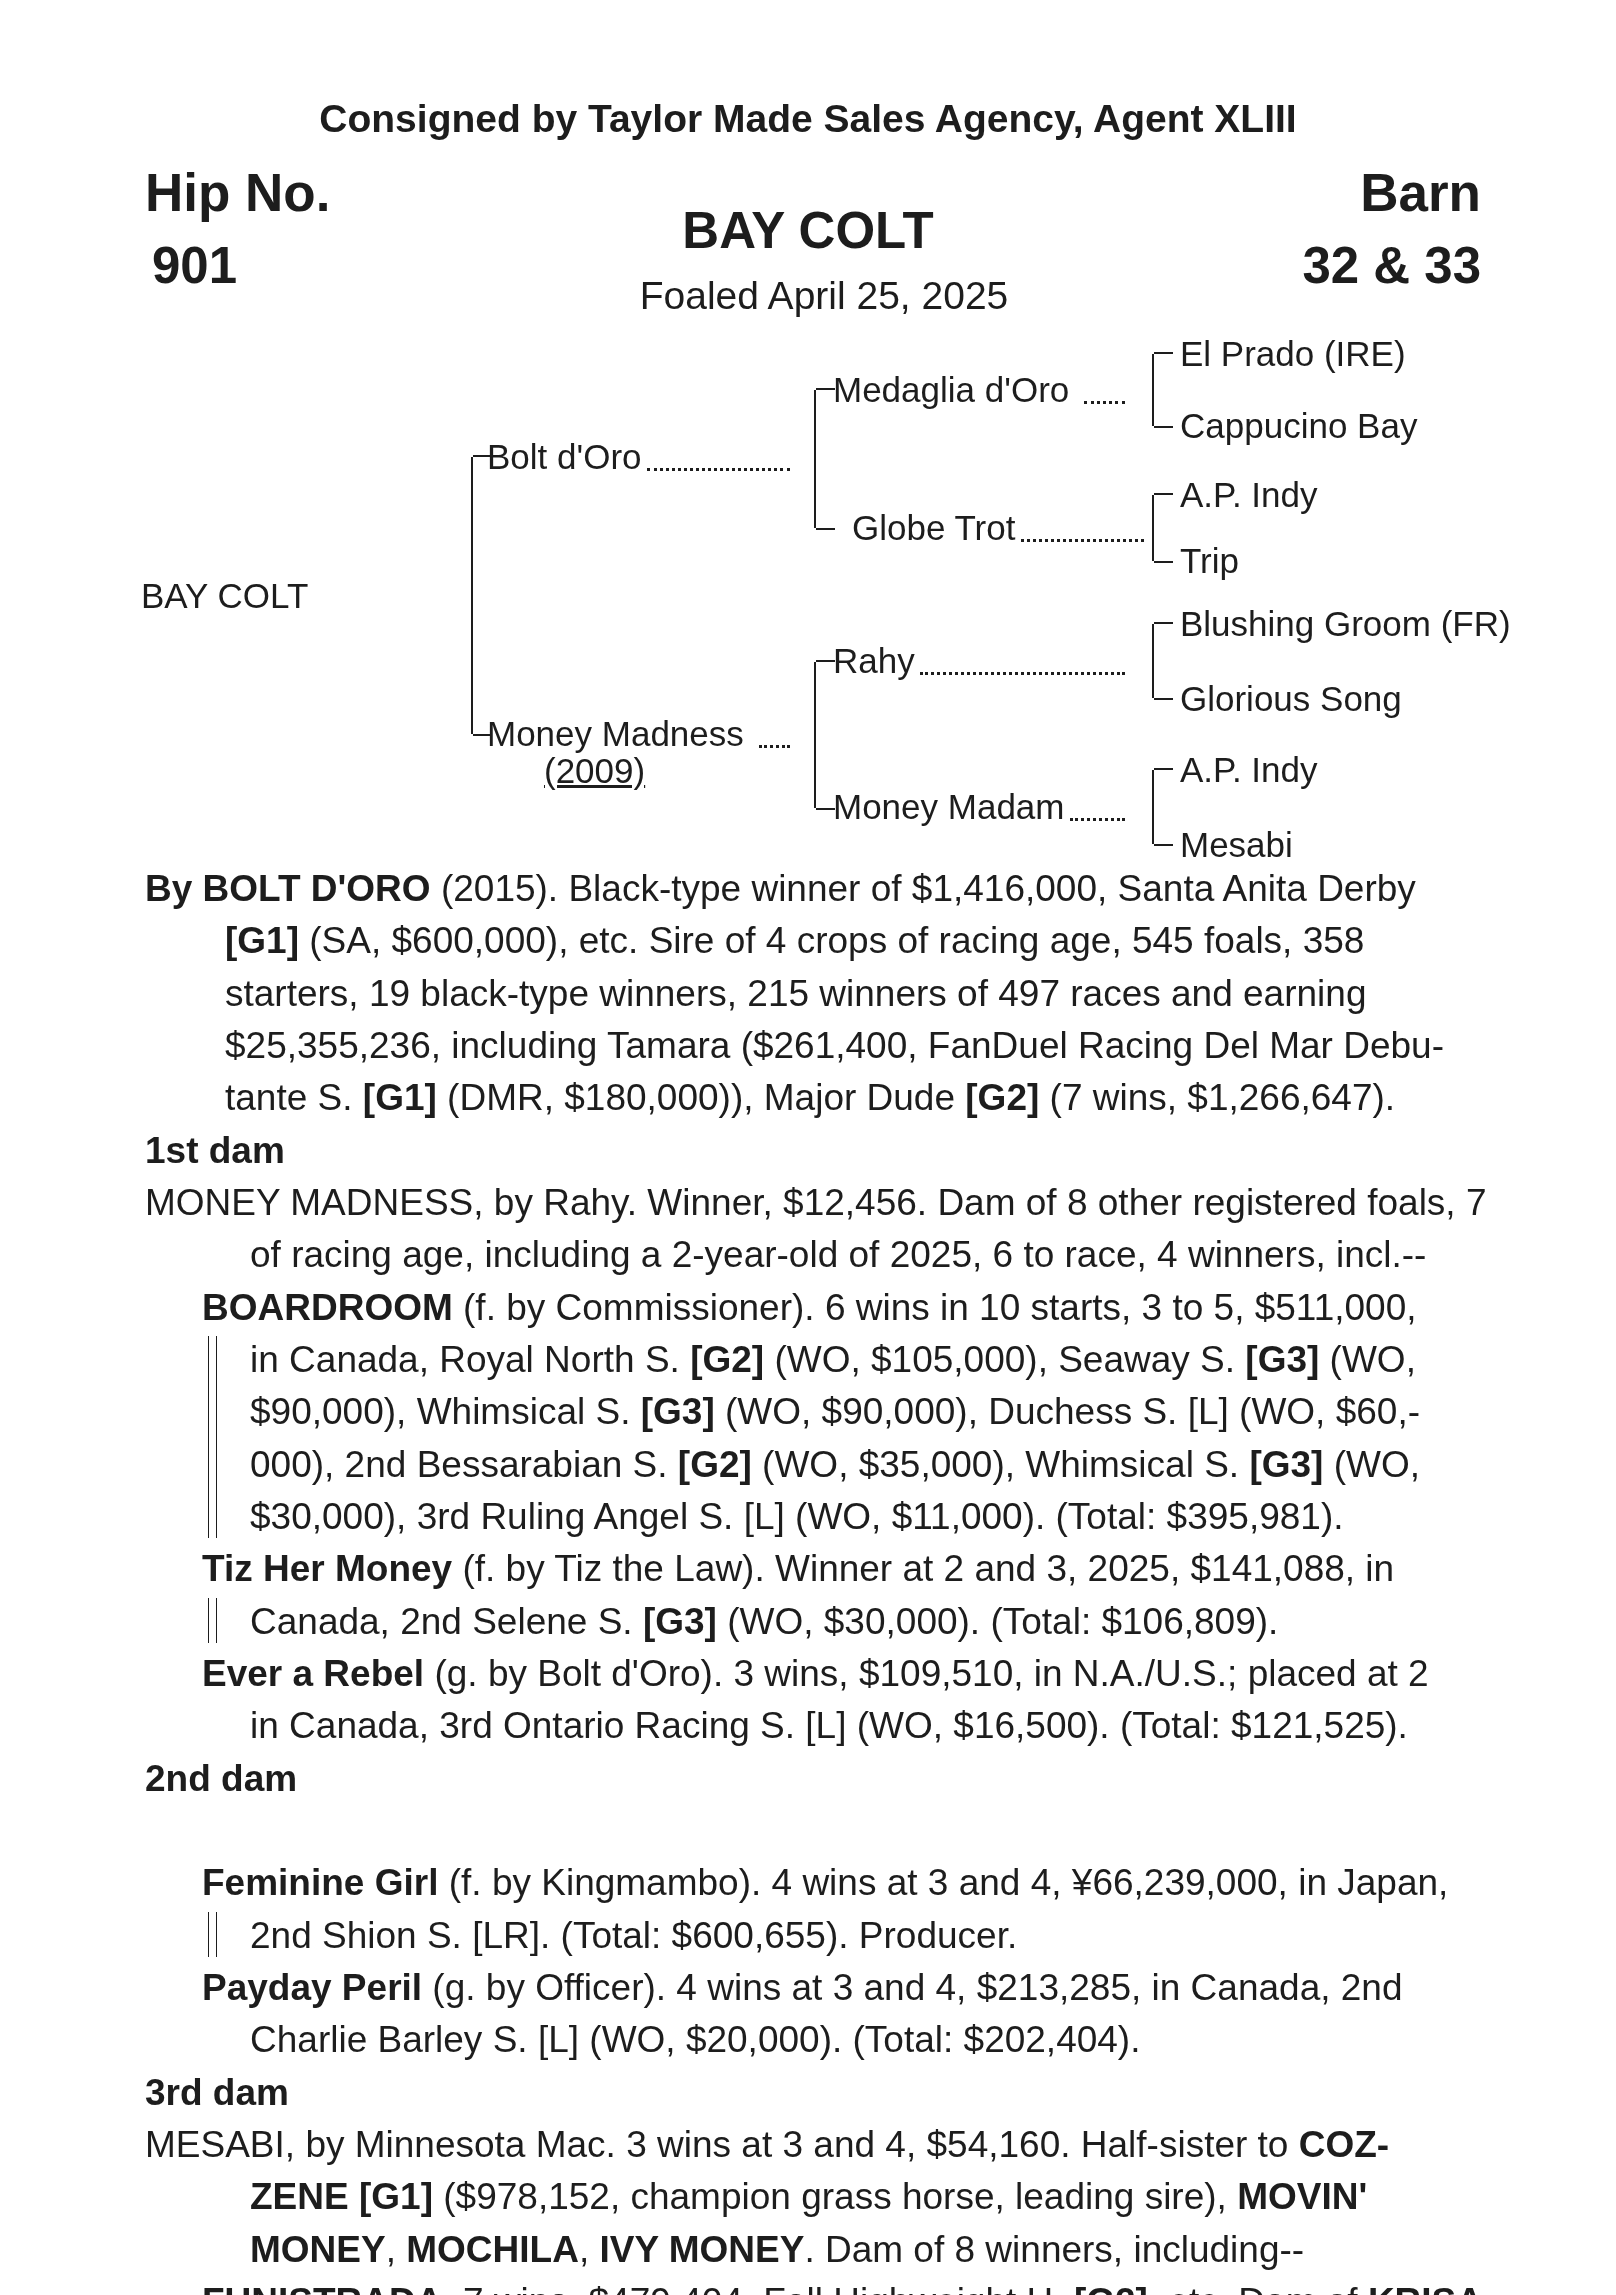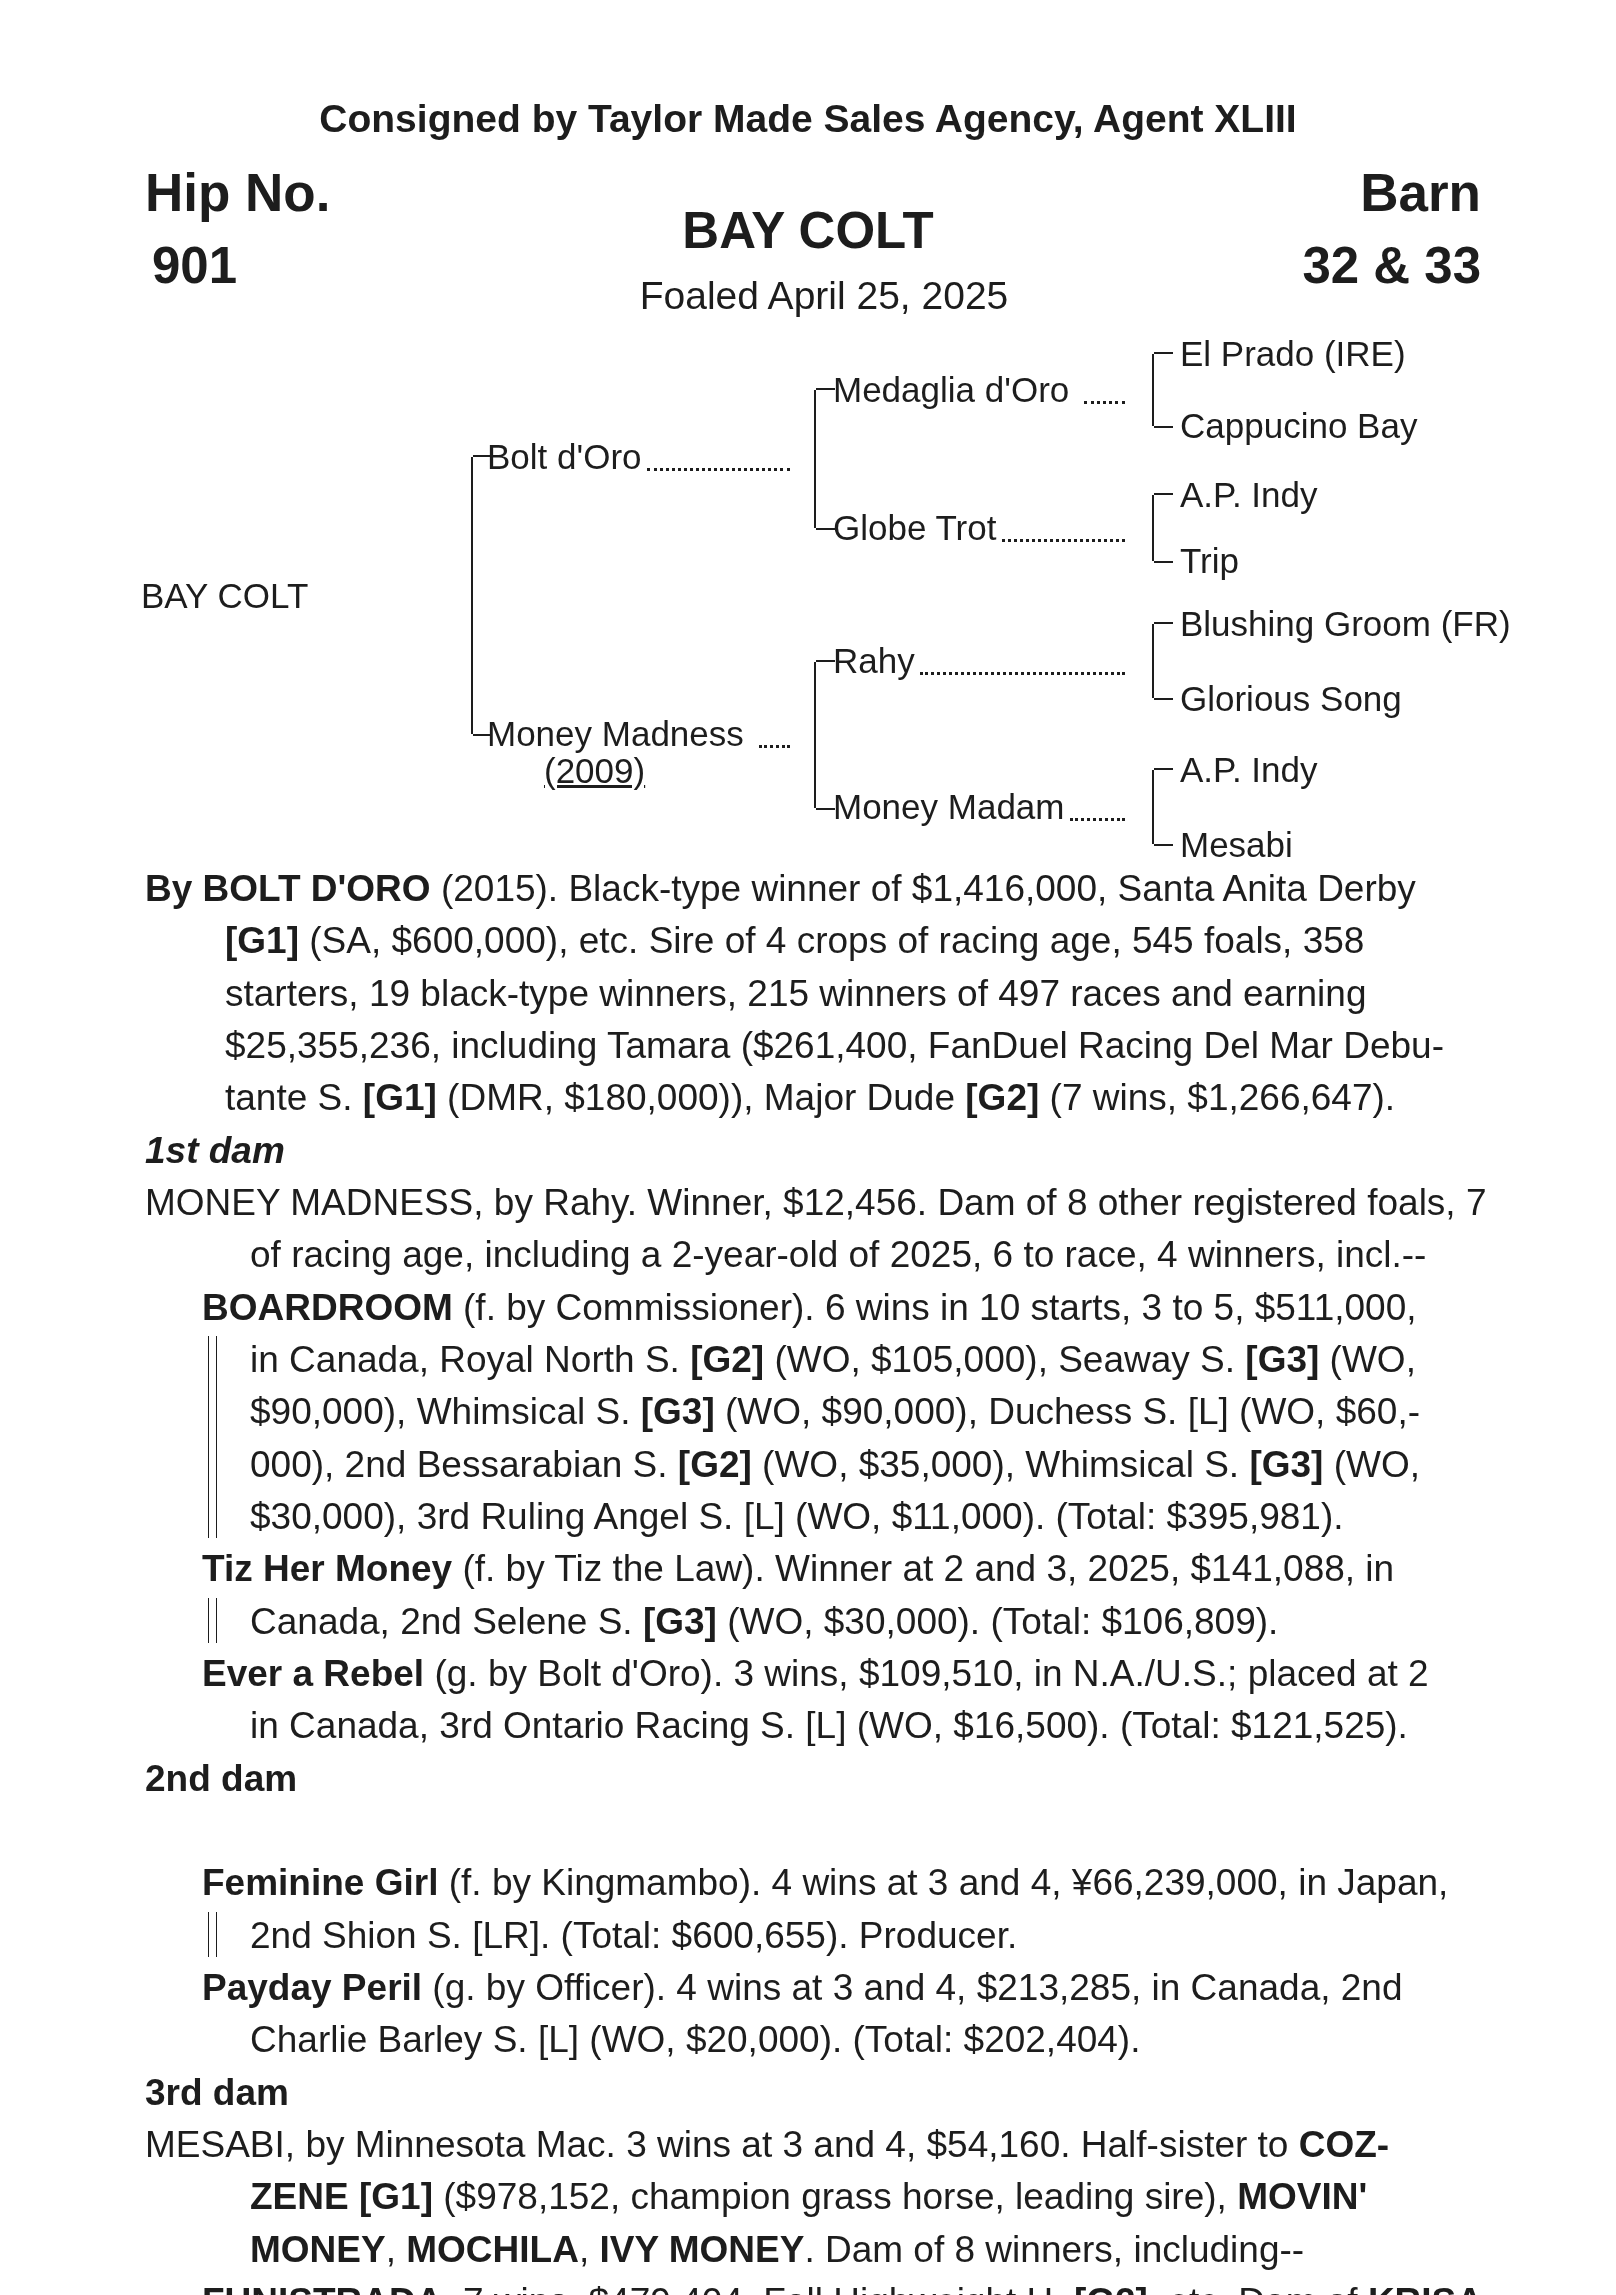--- a/index.html
+++ b/index.html
@@ -48,42 +48,42 @@
   <div id="pedigree">
       <div class="pn" style="left: 1180px; top: 333px;">El Prado (IRE)</div>
       <div class="pn" style="left: 1180px; top: 405px;">Cappucino Bay</div>
       <div class="pn" style="left: 1180px; top: 474px;">A.P. Indy</div>
       <div class="pn" style="left: 1180px; top: 540px;">Trip</div>
       <div class="pn" style="left: 1180px; top: 603px;">Blushing Groom (FR)</div>
       <div class="pn" style="left: 1180px; top: 678px;">Glorious Song</div>
       <div class="pn" style="left: 1180px; top: 749px;">A.P. Indy</div>
       <div class="pn" style="left: 1180px; top: 824px;">Mesabi</div>
       <div class="prow" style="left: 833px; top: 369px; width: 294px;"><span>Medaglia d'Oro </span><span class="lead"></span></div>
-      <div class="prow" style="left: 833px; top: 507px; width: 294px; text-align: center;"><span>Globe Trot</span><span class="lead"></span></div>
+      <div class="prow" style="left: 852px; top: 507px; width: 294px; text-align: center;"><span>Globe Trot</span><span class="lead"></span></div>
       <div class="prow" style="left: 833px; top: 640px; width: 294px;"><span>Rahy</span><span class="lead"></span></div>
       <div class="prow" style="left: 833px; top: 786px; width: 294px;"><span>Money Madam</span><span class="lead"></span></div>
       <div class="prow" style="left: 487px; top: 436px; width: 305px;"><span>Bolt d'Oro</span><span class="lead"></span></div>
       <div class="prow" style="left: 487px; top: 713px; width: 305px;"><span>Money Madness </span><span class="lead"></span></div>
       <div class="pn" style="left: 544px; top: 750px; text-decoration: underline;">(2009)</div>
       <div class="pn" style="left: 141px; top: 575px;">BAY COLT</div>
       <div class="brk" style="left: 1152px; top: 354px; height: 72px;"></div>
       <div class="brk" style="left: 1152px; top: 495px; height: 66px;"></div>
       <div class="brk" style="left: 1152px; top: 624px; height: 74px;"></div>
       <div class="brk" style="left: 1152px; top: 770px; height: 74px;"></div>
       <div class="brk" style="left: 814px; top: 390px; height: 138px;"></div>
       <div class="brk" style="left: 814px; top: 662px; height: 146px;"></div>
       <div class="brk" style="left: 471px; top: 457px; height: 277px;"></div>
     </div>
   <div id="bodytext">
       <div class="bl" style="left: 145px; top: 866px;"><span class="b">By BOLT D'ORO</span><span> (2015). Black-type winner of $1,416,000, Santa Anita Derby</span></div>
       <div class="bl" style="left: 225px; top: 918px;"><span class="b">[G1]</span><span> (SA, $600,000), etc. Sire of 4 crops of racing age, 545 foals, 358</span></div>
       <div class="bl" style="left: 225px; top: 971px;"><span>starters, 19 black-type winners, 215 winners of 497 races and earning</span></div>
       <div class="bl" style="left: 225px; top: 1023px;"><span>$25,355,236, including Tamara ($261,400, FanDuel Racing Del Mar Debu-</span></div>
       <div class="bl" style="left: 225px; top: 1075px;"><span>tante S. </span><span class="b">[G1]</span><span> (DMR, $180,000)), Major Dude </span><span class="b">[G2]</span><span> (7 wins, $1,266,647).</span></div>
-      <div class="bl" style="left: 145px; top: 1128px; font-style: italic;"><span class="b">1st dam</span></div>
+      <div class="bl" style="left: 145px; top: 1128px;"><span class="b">1st dam</span></div>
       <div class="bl" style="left: 145px; top: 1180px;"><span>MONEY MADNESS, by Rahy. Winner, $12,456. Dam of 8 other registered foals, 7</span></div>
       <div class="bl" style="left: 250px; top: 1232px;"><span>of racing age, including a 2-year-old of 2025, 6 to race, 4 winners, incl.--</span></div>
       <div class="bl" style="left: 202px; top: 1285px;"><span class="b">BOARDROOM</span><span> (f. by Commissioner). 6 wins in 10 starts, 3 to 5, $511,000,</span></div>
       <div class="bl" style="left: 250px; top: 1337px;"><span>in Canada, Royal North S. </span><span class="b">[G2]</span><span> (WO, $105,000), Seaway S. </span><span class="b">[G3]</span><span> (WO,</span></div>
       <div class="bl" style="left: 250px; top: 1389px;"><span>$90,000), Whimsical S. </span><span class="b">[G3]</span><span> (WO, $90,000), Duchess S. [L] (WO, $60,-</span></div>
       <div class="bl" style="left: 250px; top: 1442px;"><span>000), 2nd Bessarabian S. </span><span class="b">[G2]</span><span> (WO, $35,000), Whimsical S. </span><span class="b">[G3]</span><span> (WO,</span></div>
       <div class="bl" style="left: 250px; top: 1494px;"><span>$30,000), 3rd Ruling Angel S. [L] (WO, $11,000). (Total: $395,981).</span></div>
       <div class="bl" style="left: 202px; top: 1546px;"><span class="b">Tiz Her Money</span><span> (f. by Tiz the Law). Winner at 2 and 3, 2025, $141,088, in</span></div>
       <div class="bl" style="left: 250px; top: 1599px;"><span>Canada, 2nd Selene S. </span><span class="b">[G3]</span><span> (WO, $30,000). (Total: $106,809).</span></div>
       <div class="bl" style="left: 202px; top: 1651px;"><span class="b">Ever a Rebel</span><span> (g. by Bolt d'Oro). 3 wins, $109,510, in N.A./U.S.; placed at 2</span></div>

